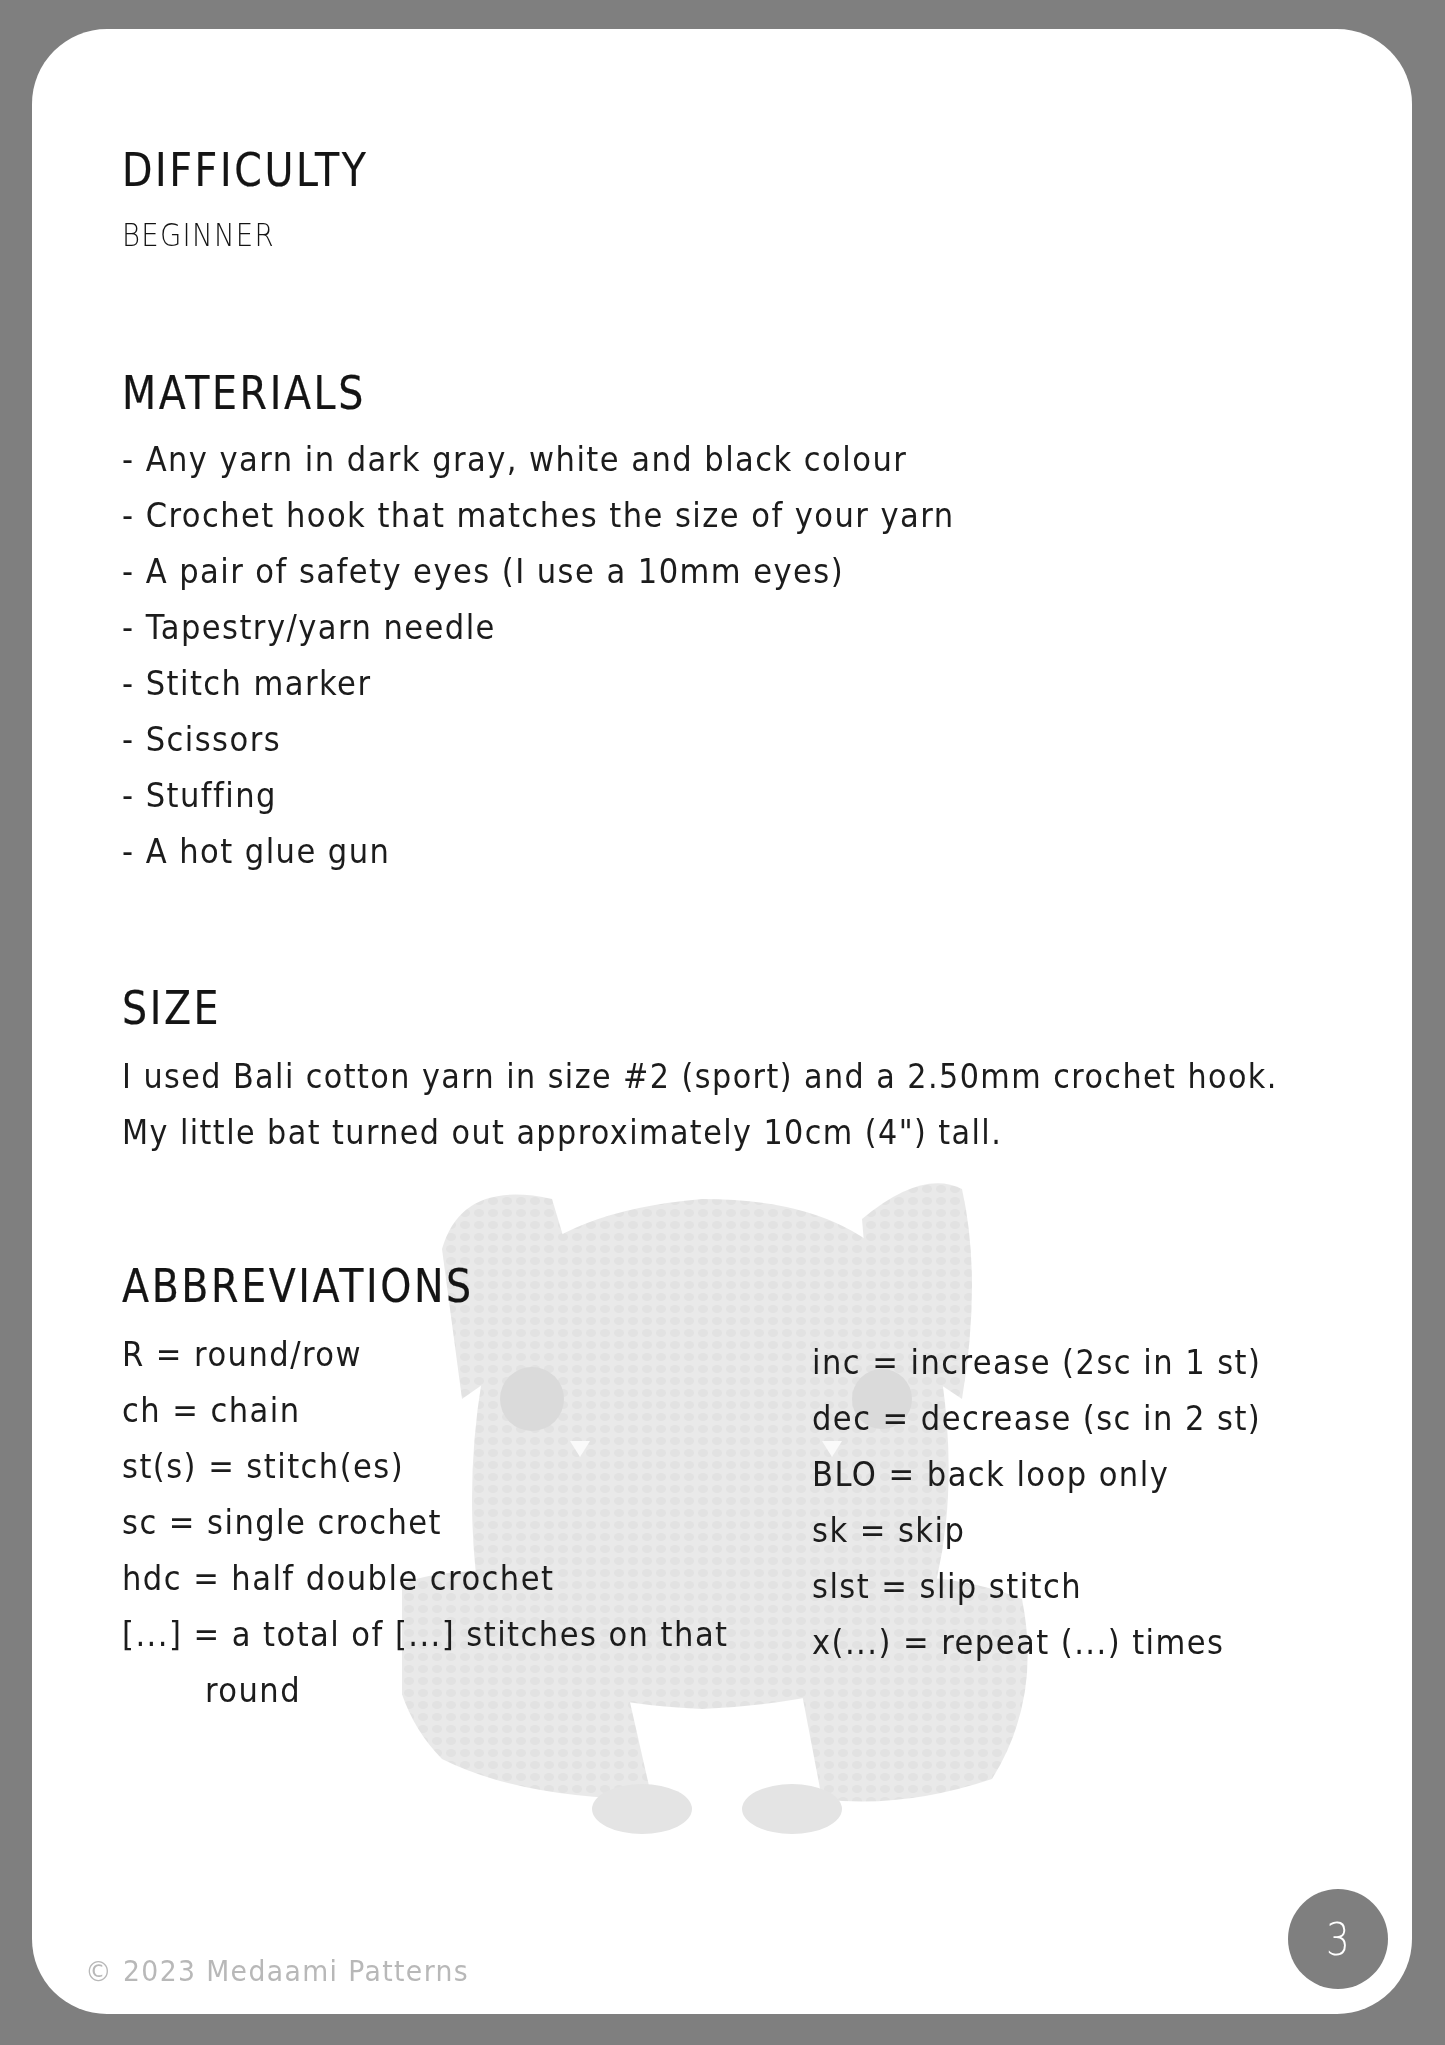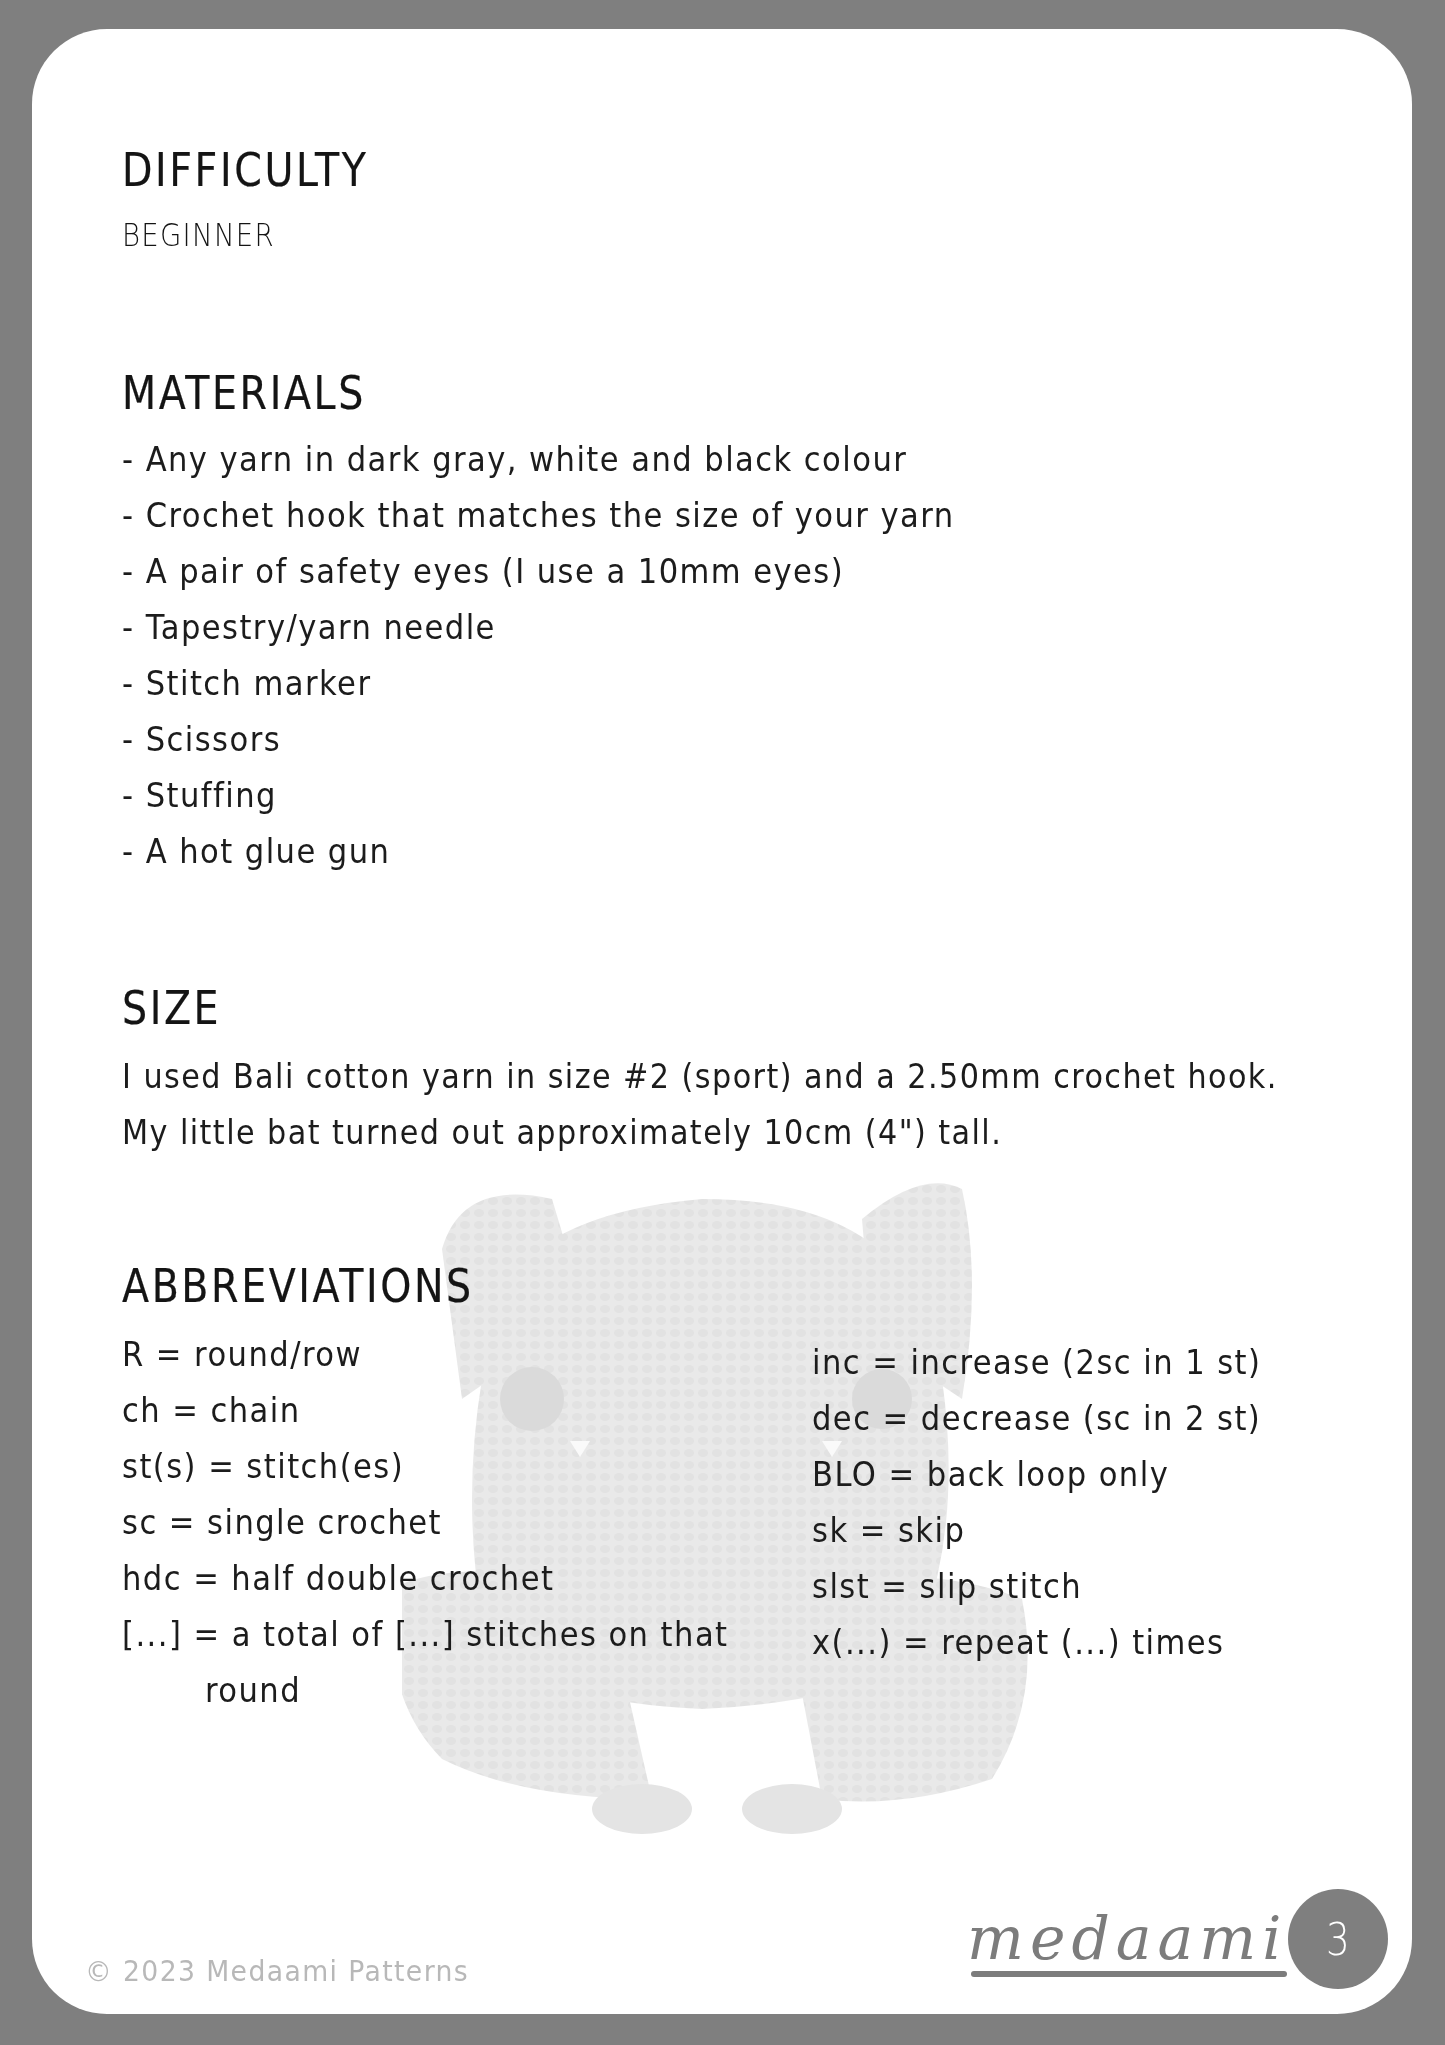--- a/index.html
+++ b/index.html
@@ -170,21 +170,17 @@
     <div class="t b" style="left:780px; top:1313px;">inc = increase (2sc in 1 st)</div>
     <div class="t b" style="left:780px; top:1369px;">dec = decrease (sc in 2 st)</div>
     <div class="t b" style="left:780px; top:1425px;">BLO = back loop only</div>
     <div class="t b" style="left:780px; top:1481px;">sk = skip</div>
     <div class="t b" style="left:780px; top:1537px;">slst = slip stitch</div>
     <div class="t b" style="left:780px; top:1593px;">x(...) = repeat (...) times</div>
   </div>
 
   <div class="footer-copy">© 2023 Medaami Patterns</div>
 
-  <div class="logo">
-    <div class="logo-text">medaami</div>
-    <div class="logo-underline"></div>
-  </div>
 
   <div class="page-circle">
     <span class="page-num">3</span>
   </div>
 </div>
 
 </body></html>

